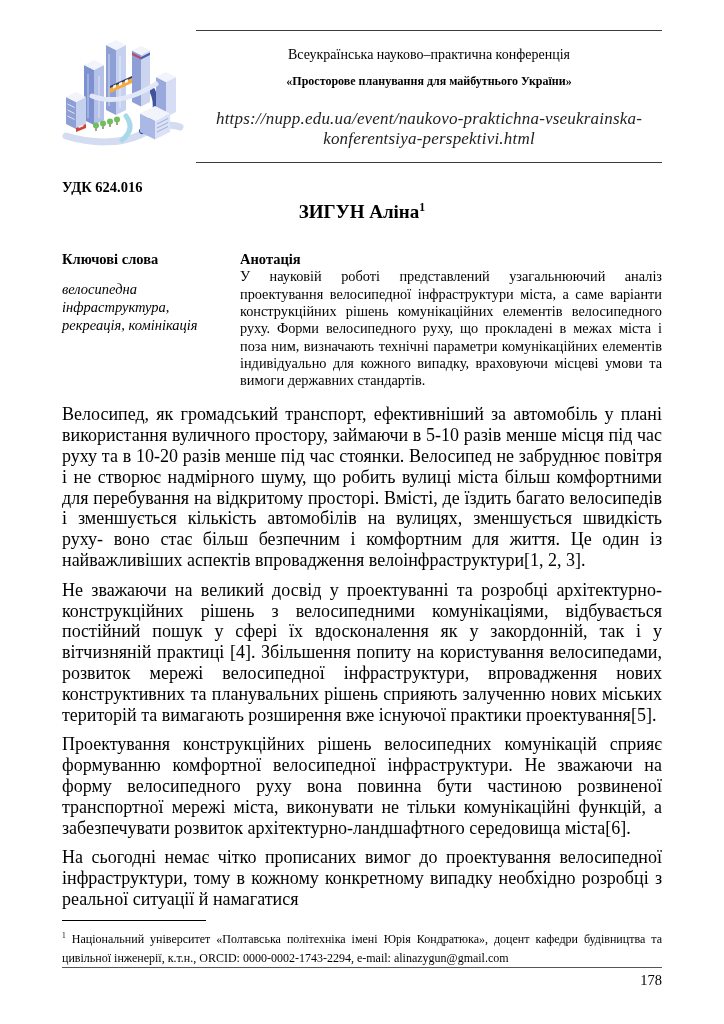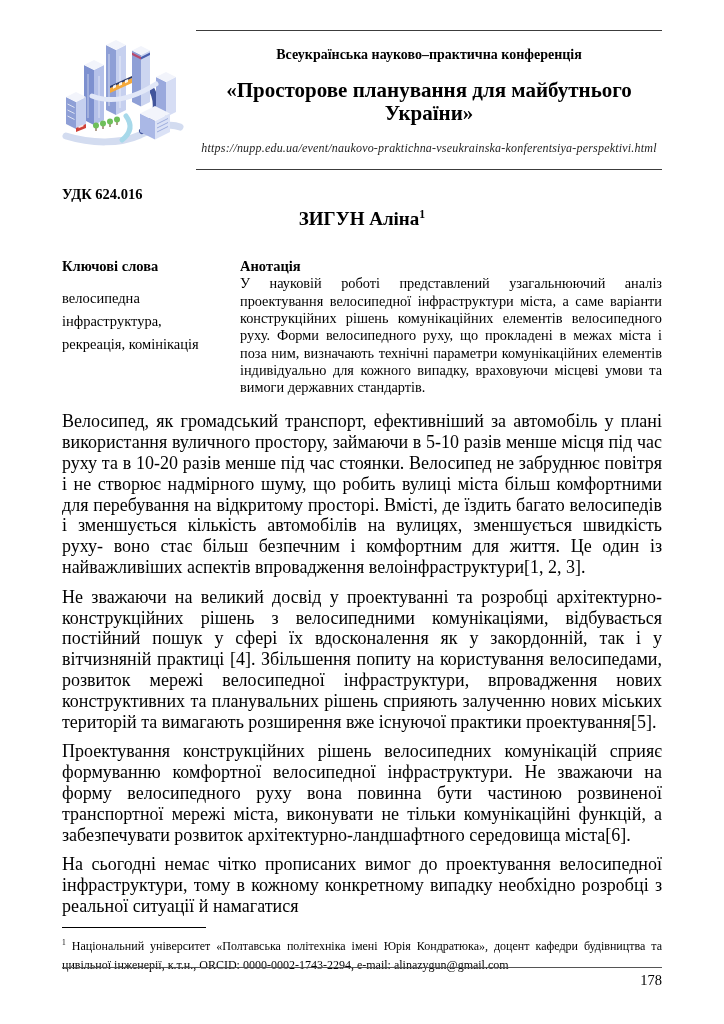--- a/index.html
+++ b/index.html
@@ -12,35 +12,35 @@
         padding:30px 62px 0 62px;overflow:hidden;}
 
   
   .header{display:flex;align-items:flex-start;}
   .logo{width:124px;height:116px;flex:none;margin-top:2px;}
   .header-text{
     flex:1;margin-left:10px;text-align:center;
     border-top:1.4px solid #3c3c3c;border-bottom:1.4px solid #3c3c3c;
     padding:15px 4px 13px 4px;min-height:72px;
   }
-  .conf-name{font-weight:bold;font-size:14px;line-height:18px;}
-  .conf-title{font-weight:bold;font-size:21px;line-height:23px;margin-top:15px;}
-  .conf-url{font-style:italic;font-size:12px;color:#222;margin-top:16px;letter-spacing:.2px;}
+  .conf-name{font-weight:normal;font-size:14px;line-height:18px;}
+  .conf-title{font-weight:bold;font-size:12px;line-height:23px;margin-top:6px;}
+  .conf-url{font-style:italic;font-size:17px;color:#222;margin-top:16px;letter-spacing:.2px;}
 
   
   .udc{margin-top:16px;font-weight:bold;font-size:14.5px;}
   .title{margin-top:12px;text-align:center;font-weight:bold;font-size:18.6px;line-height:27px;}
   .author{margin-top:5px;text-align:center;font-weight:bold;font-size:19px;}
   sup{font-size:.62em;}
 
   
   .kw-abs{display:flex;margin-top:27px;}
   .kw-col{width:178px;flex:none;}
   .kw-heading,.abs-heading{font-weight:bold;font-size:14.5px;line-height:18px;}
-  .kw-text{margin-top:12px;font-size:14.5px;line-height:23px;width:150px;}
+  .kw-text{margin-top:12px;font-size:14.5px;line-height:18px;width:150px;font-style:italic;}
   .abs-col{flex:1;}
   .abs-text{margin-top:0;font-size:14.3px;line-height:17.3px;text-align:justify;}
 
   
   .body-text{margin-top:15px;}
   .body-text p{margin:0 0 9px 0;font-size:18px;line-height:20.8px;text-align:justify;}
 
   
   .footnote-rule{width:144px;border:0;border-top:1.4px solid #000;margin:10px 0 5px 0;}
   .footnote{font-size:12px;line-height:19px;text-align:justify;}

